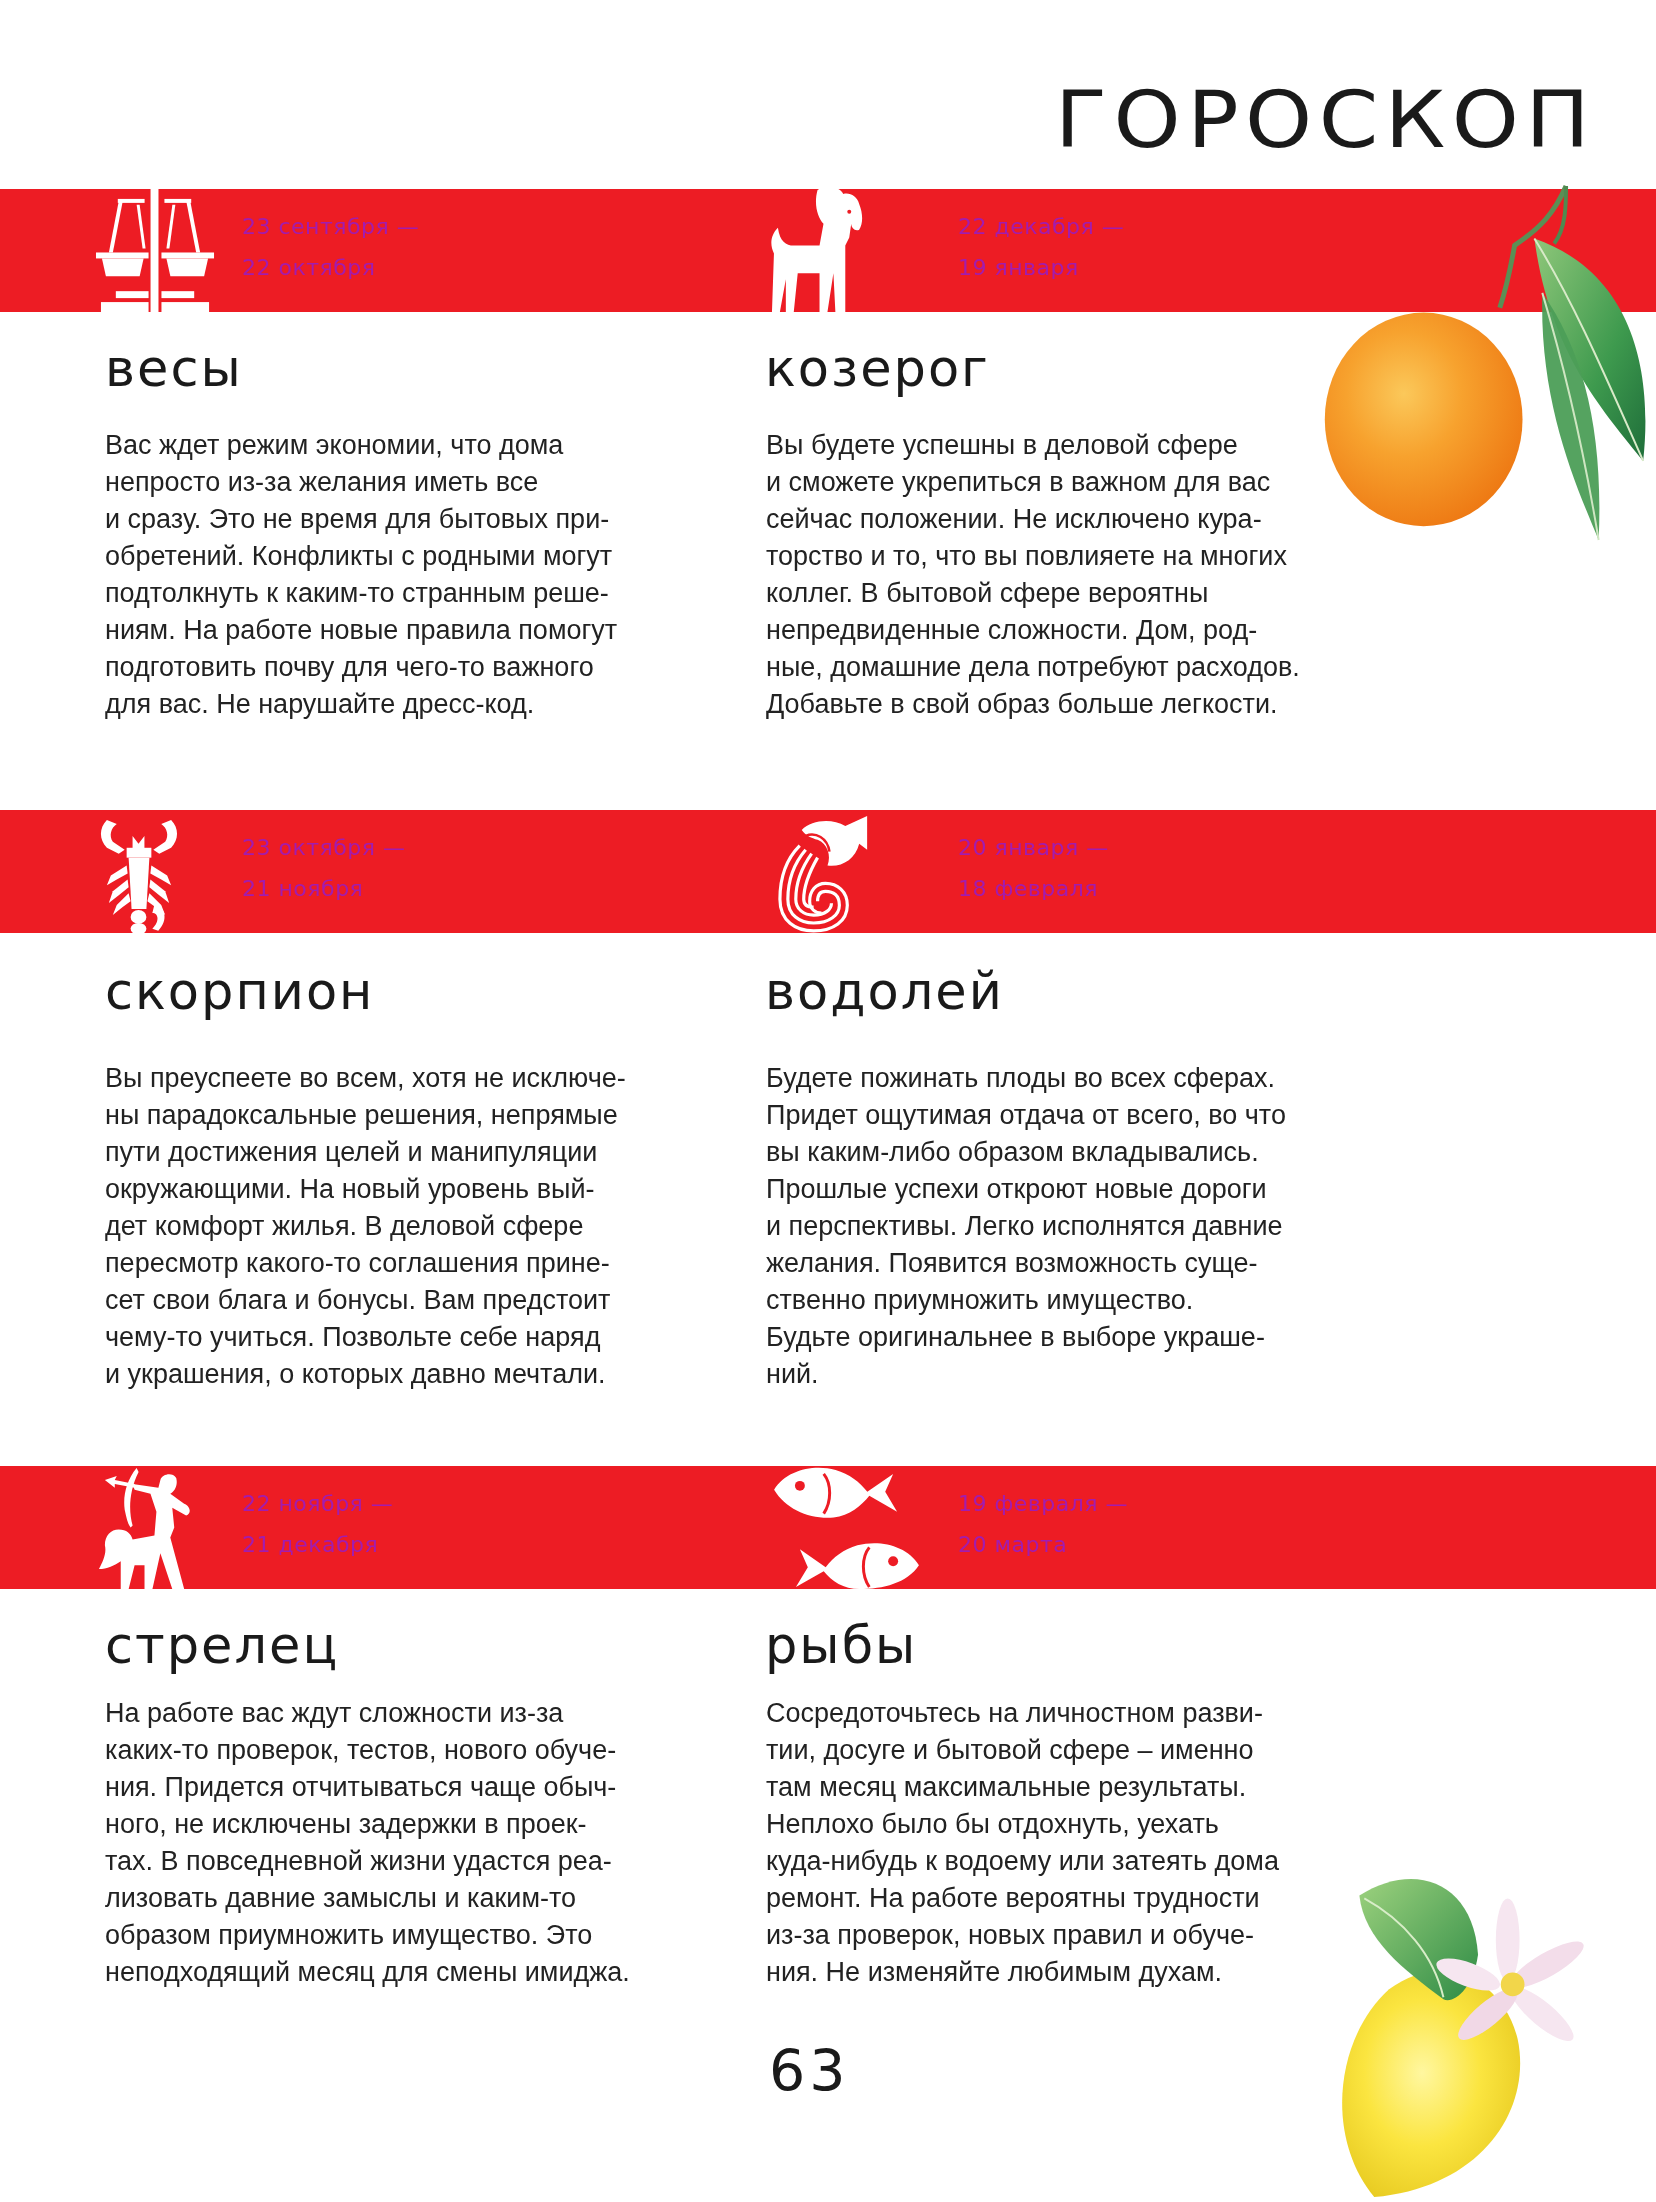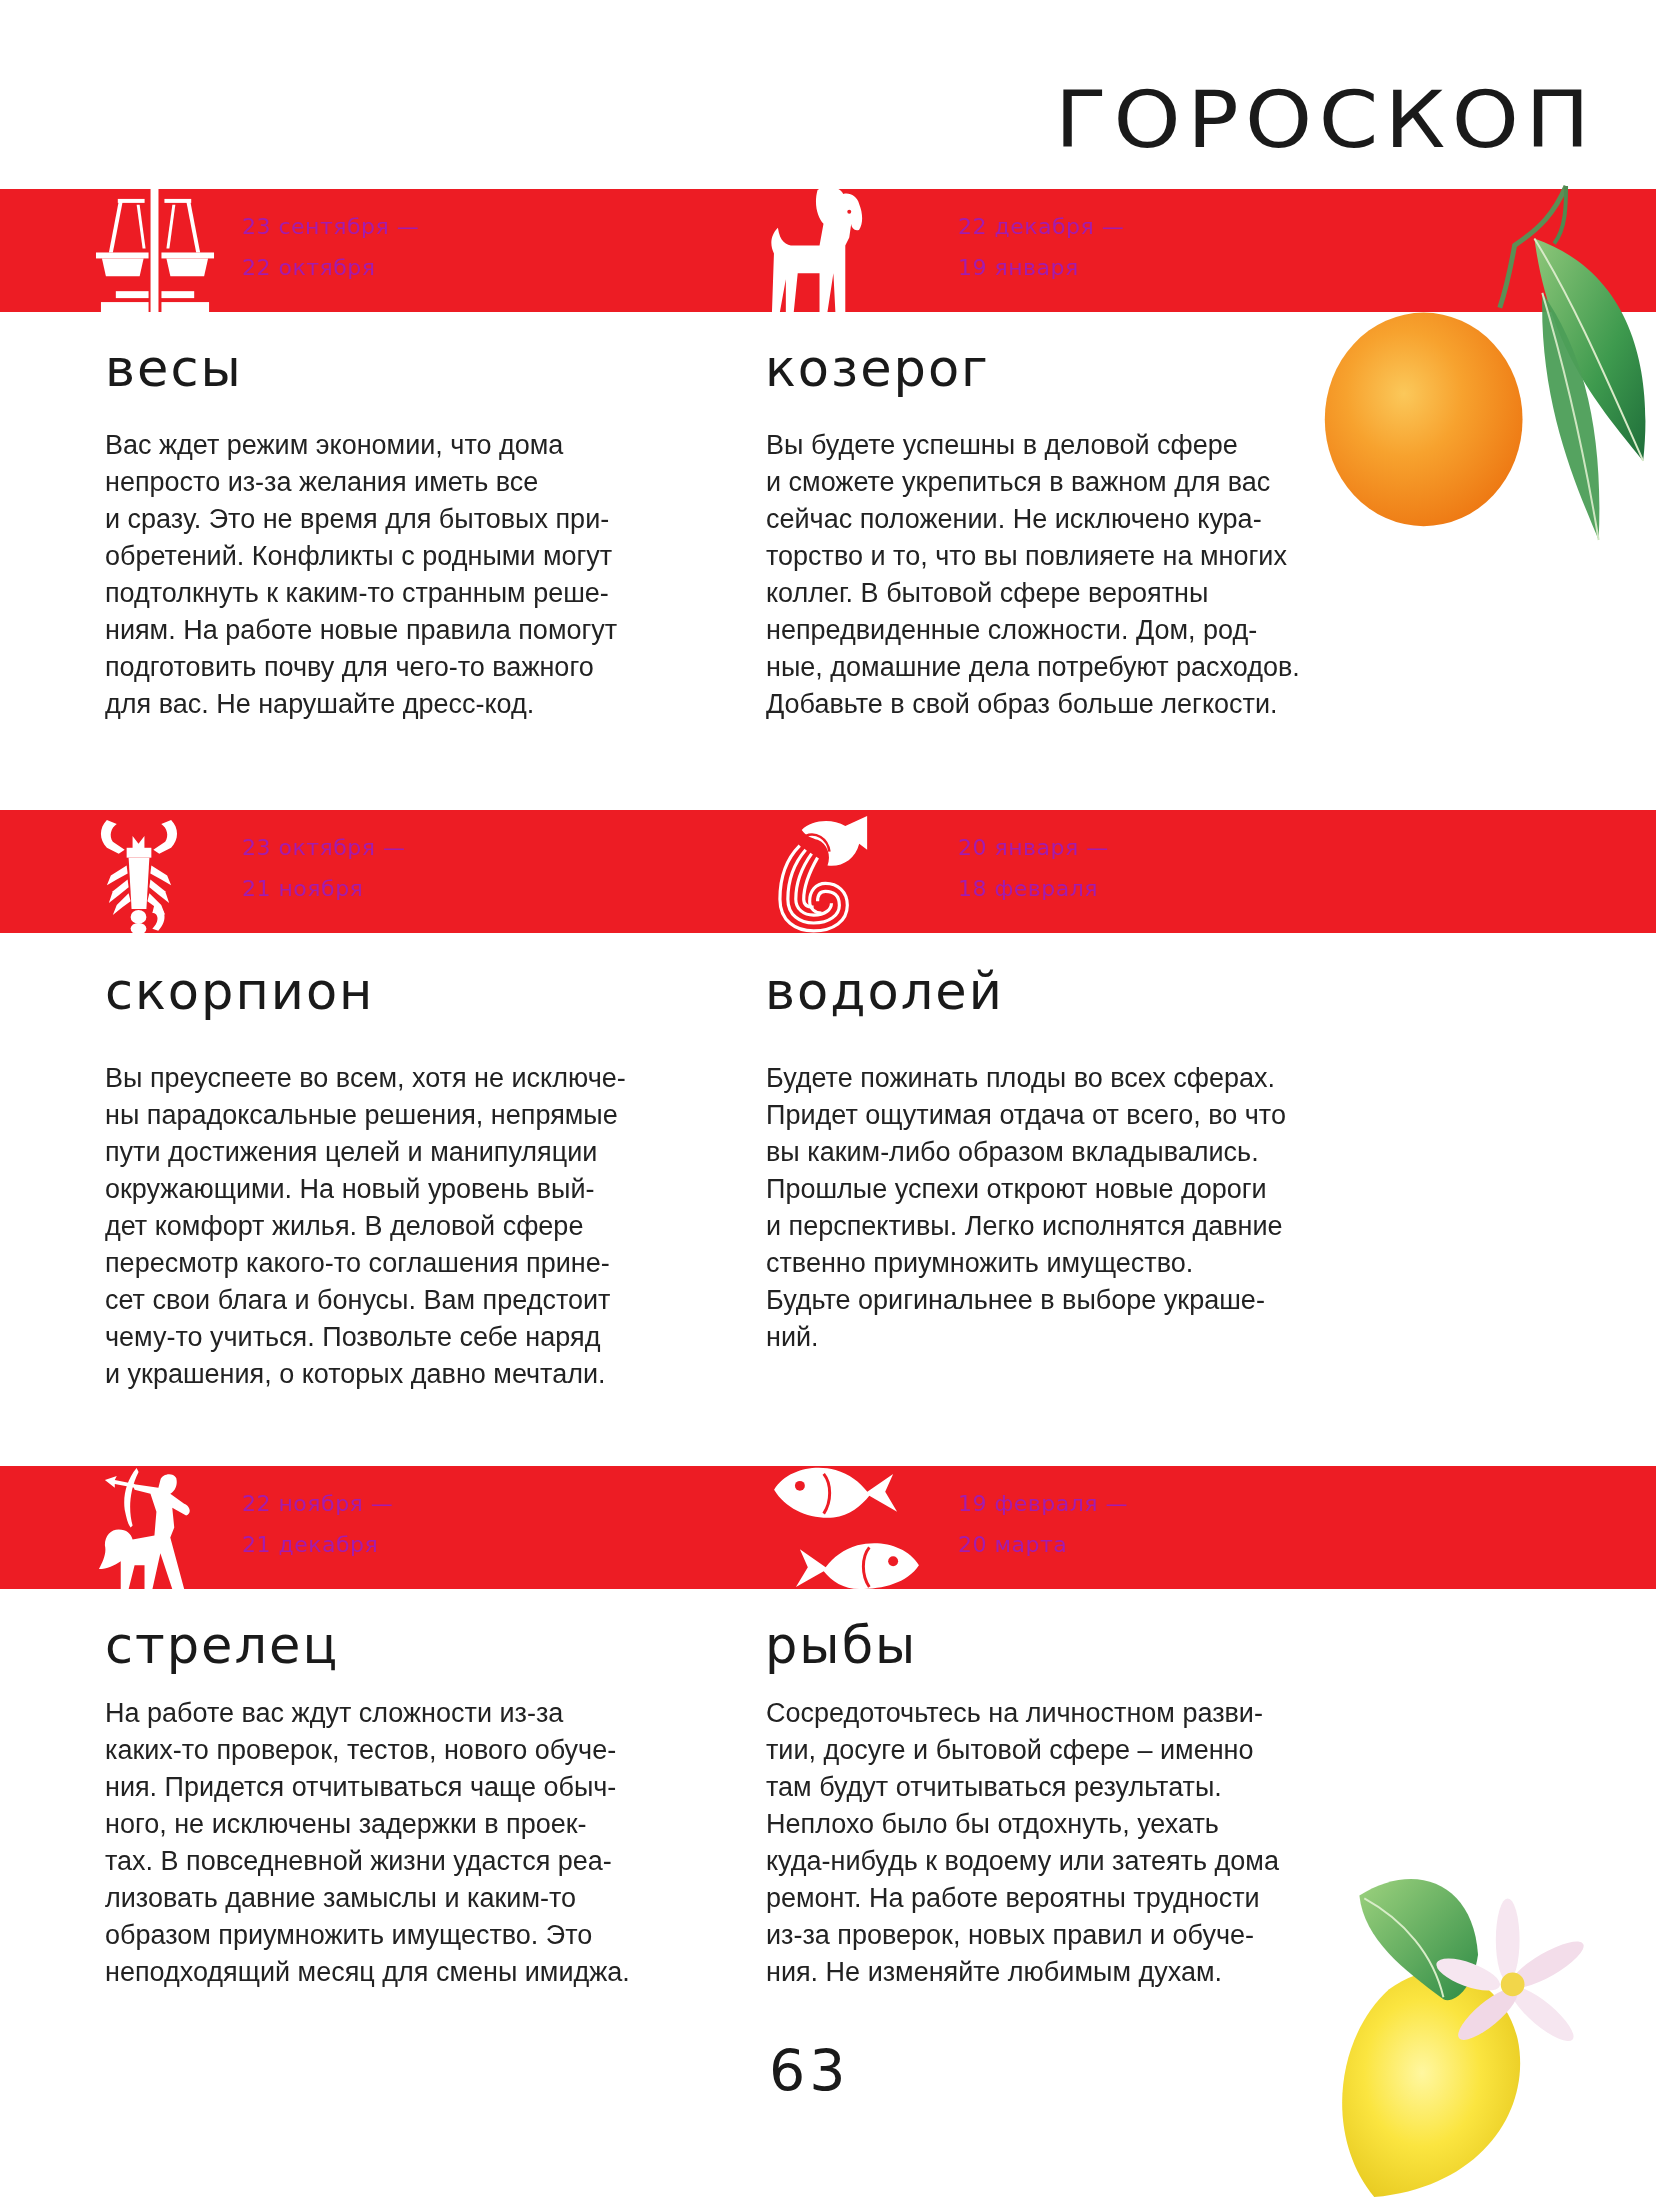--- a/index.html
+++ b/index.html
@@ -226,20 +226,21 @@
   <span class="line">20 января —</span>
   <span class="line">18 февраля</span>
 </div>
 <div class="sign-name" style="left:765px; top:962px;">водолей</div>
 <div class="body-text" style="left:766px; top:1060px;">
   <span class="line">Будете пожинать плоды во всех сферах.</span>
   <span class="line">Придет ощутимая отдача от всего, во что</span>
   <span class="line">вы каким-либо образом вкладывались.</span>
   <span class="line">Прошлые успехи откроют новые дороги</span>
   <span class="line">и перспективы. Легко исполнятся давние</span>
+  <span class="line">желания. Появится возможность суще-</span>
   <span class="line">ственно приумножить имущество.</span>
   <span class="line">Будьте оригинальнее в выборе украше-</span>
   <span class="line">ний.</span>
 </div>
 
 <div class="sign-icon" style="left:91px; top:1466px;">
   <svg width="111" height="123" viewBox="0 0 112 124" fill="#ffffff">
     <path d="M46 2 C 36 14, 32 30, 34 44 C 36 54, 38 60, 40 62 L 42 60 C 38 46, 38 26, 48 6 Z"></path>
     <polygon points="14,14 26,10 24,14 44,18 44,22 24,18 24,22"></polygon>
     <path d="M42 18 L 68 22 L 70 14 C 72 8, 82 6, 86 12 C 88 20, 84 26, 80 28 L 94 38 C 100 40, 102 48, 96 50 L 82 42 L 84 62 L 80 72 L 94 124 L 82 124 L 70 88 L 62 124 L 54 124 L 54 100 L 44 100 L 38 124 L 30 124 L 30 96 C 24 100, 16 104, 8 104 C 12 96, 16 88, 14 80 C 14 70, 20 64, 28 64 C 36 64, 40 68, 42 74 L 64 70 L 66 46 L 60 28 L 44 24 Z"></path>
@@ -272,21 +273,21 @@
   </svg>
 </div>
 <div class="date" style="left:958px; top:1483px;">
   <span class="line">19 февраля —</span>
   <span class="line">20 марта</span>
 </div>
 <div class="sign-name" style="left:765px; top:1616px;">рыбы</div>
 <div class="body-text" style="left:766px; top:1695px;">
   <span class="line">Сосредоточьтесь на личностном разви-</span>
   <span class="line">тии, досуге и бытовой сфере – именно</span>
-  <span class="line">там будут отчитываться результаты.</span>
+  <span class="line">там месяц максимальные результаты.</span>
   <span class="line">Неплохо было бы отдохнуть, уехать</span>
   <span class="line">куда-нибудь к водоему или затеять дома</span>
   <span class="line">ремонт. На работе вероятны трудности</span>
   <span class="line">из-за проверок, новых правил и обуче-</span>
   <span class="line">ния. Не изменяйте любимым духам.</span>
 </div>
 
 <div class="page-number">63</div>
 
 

